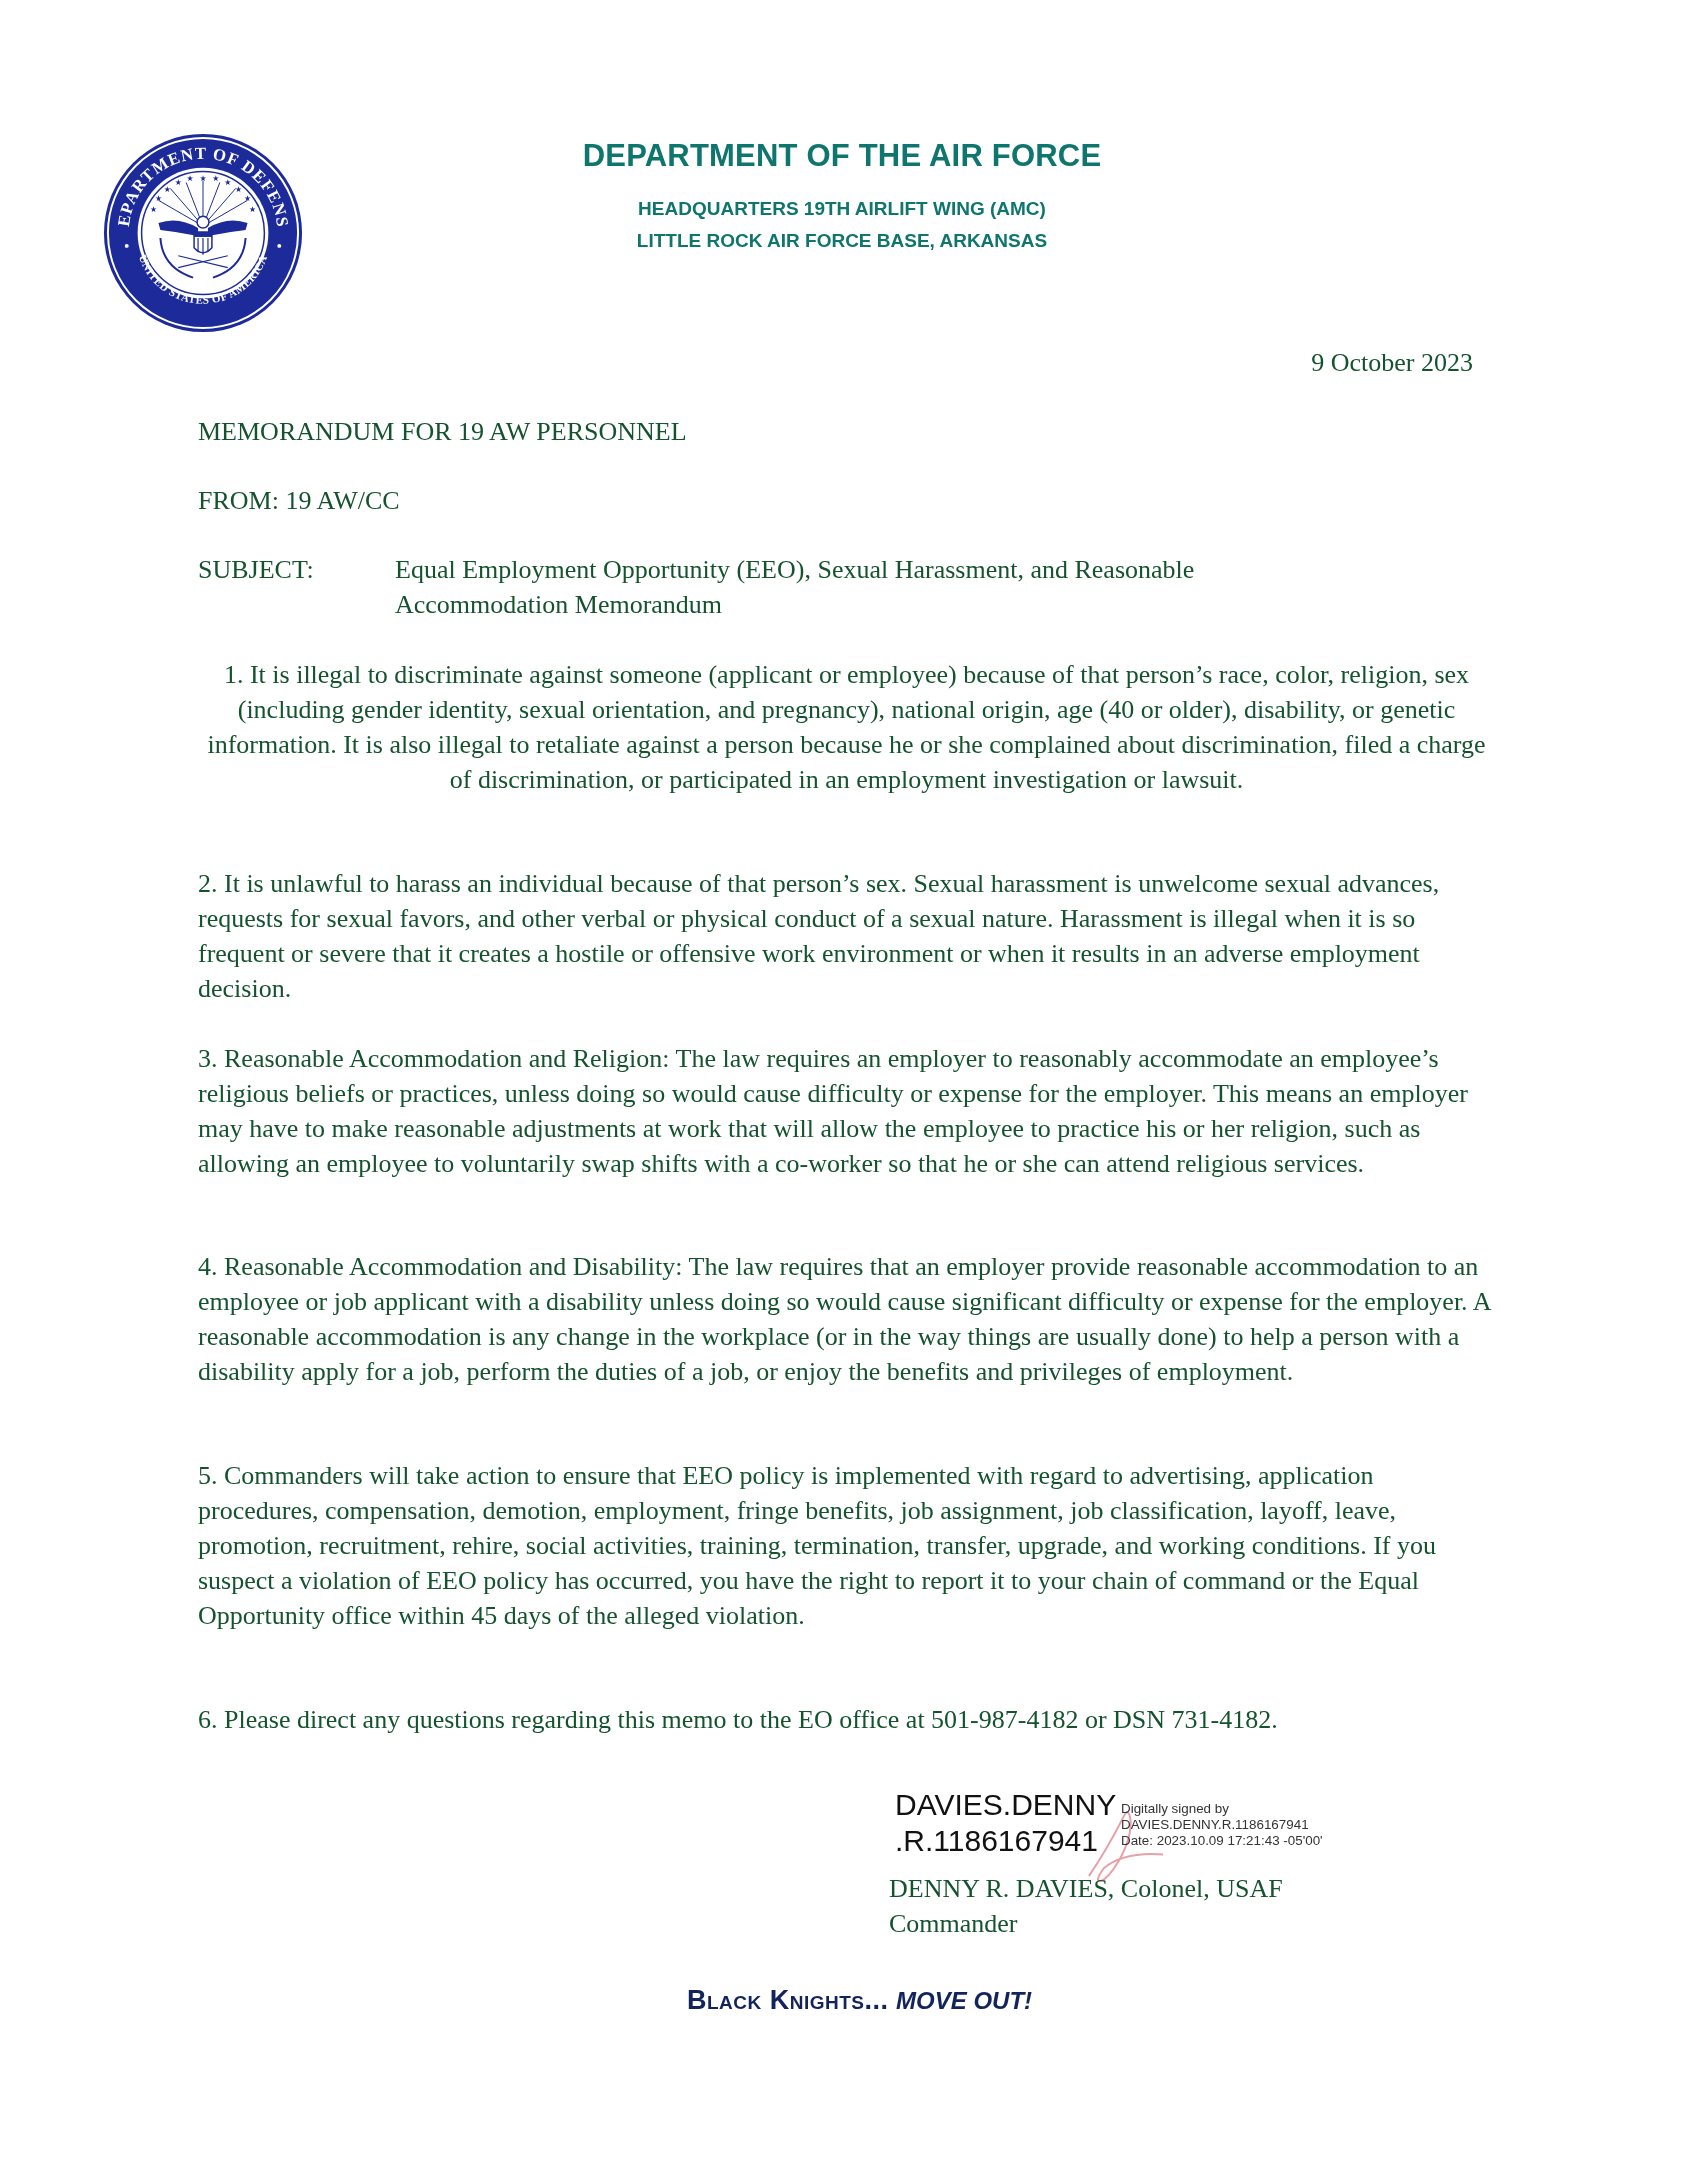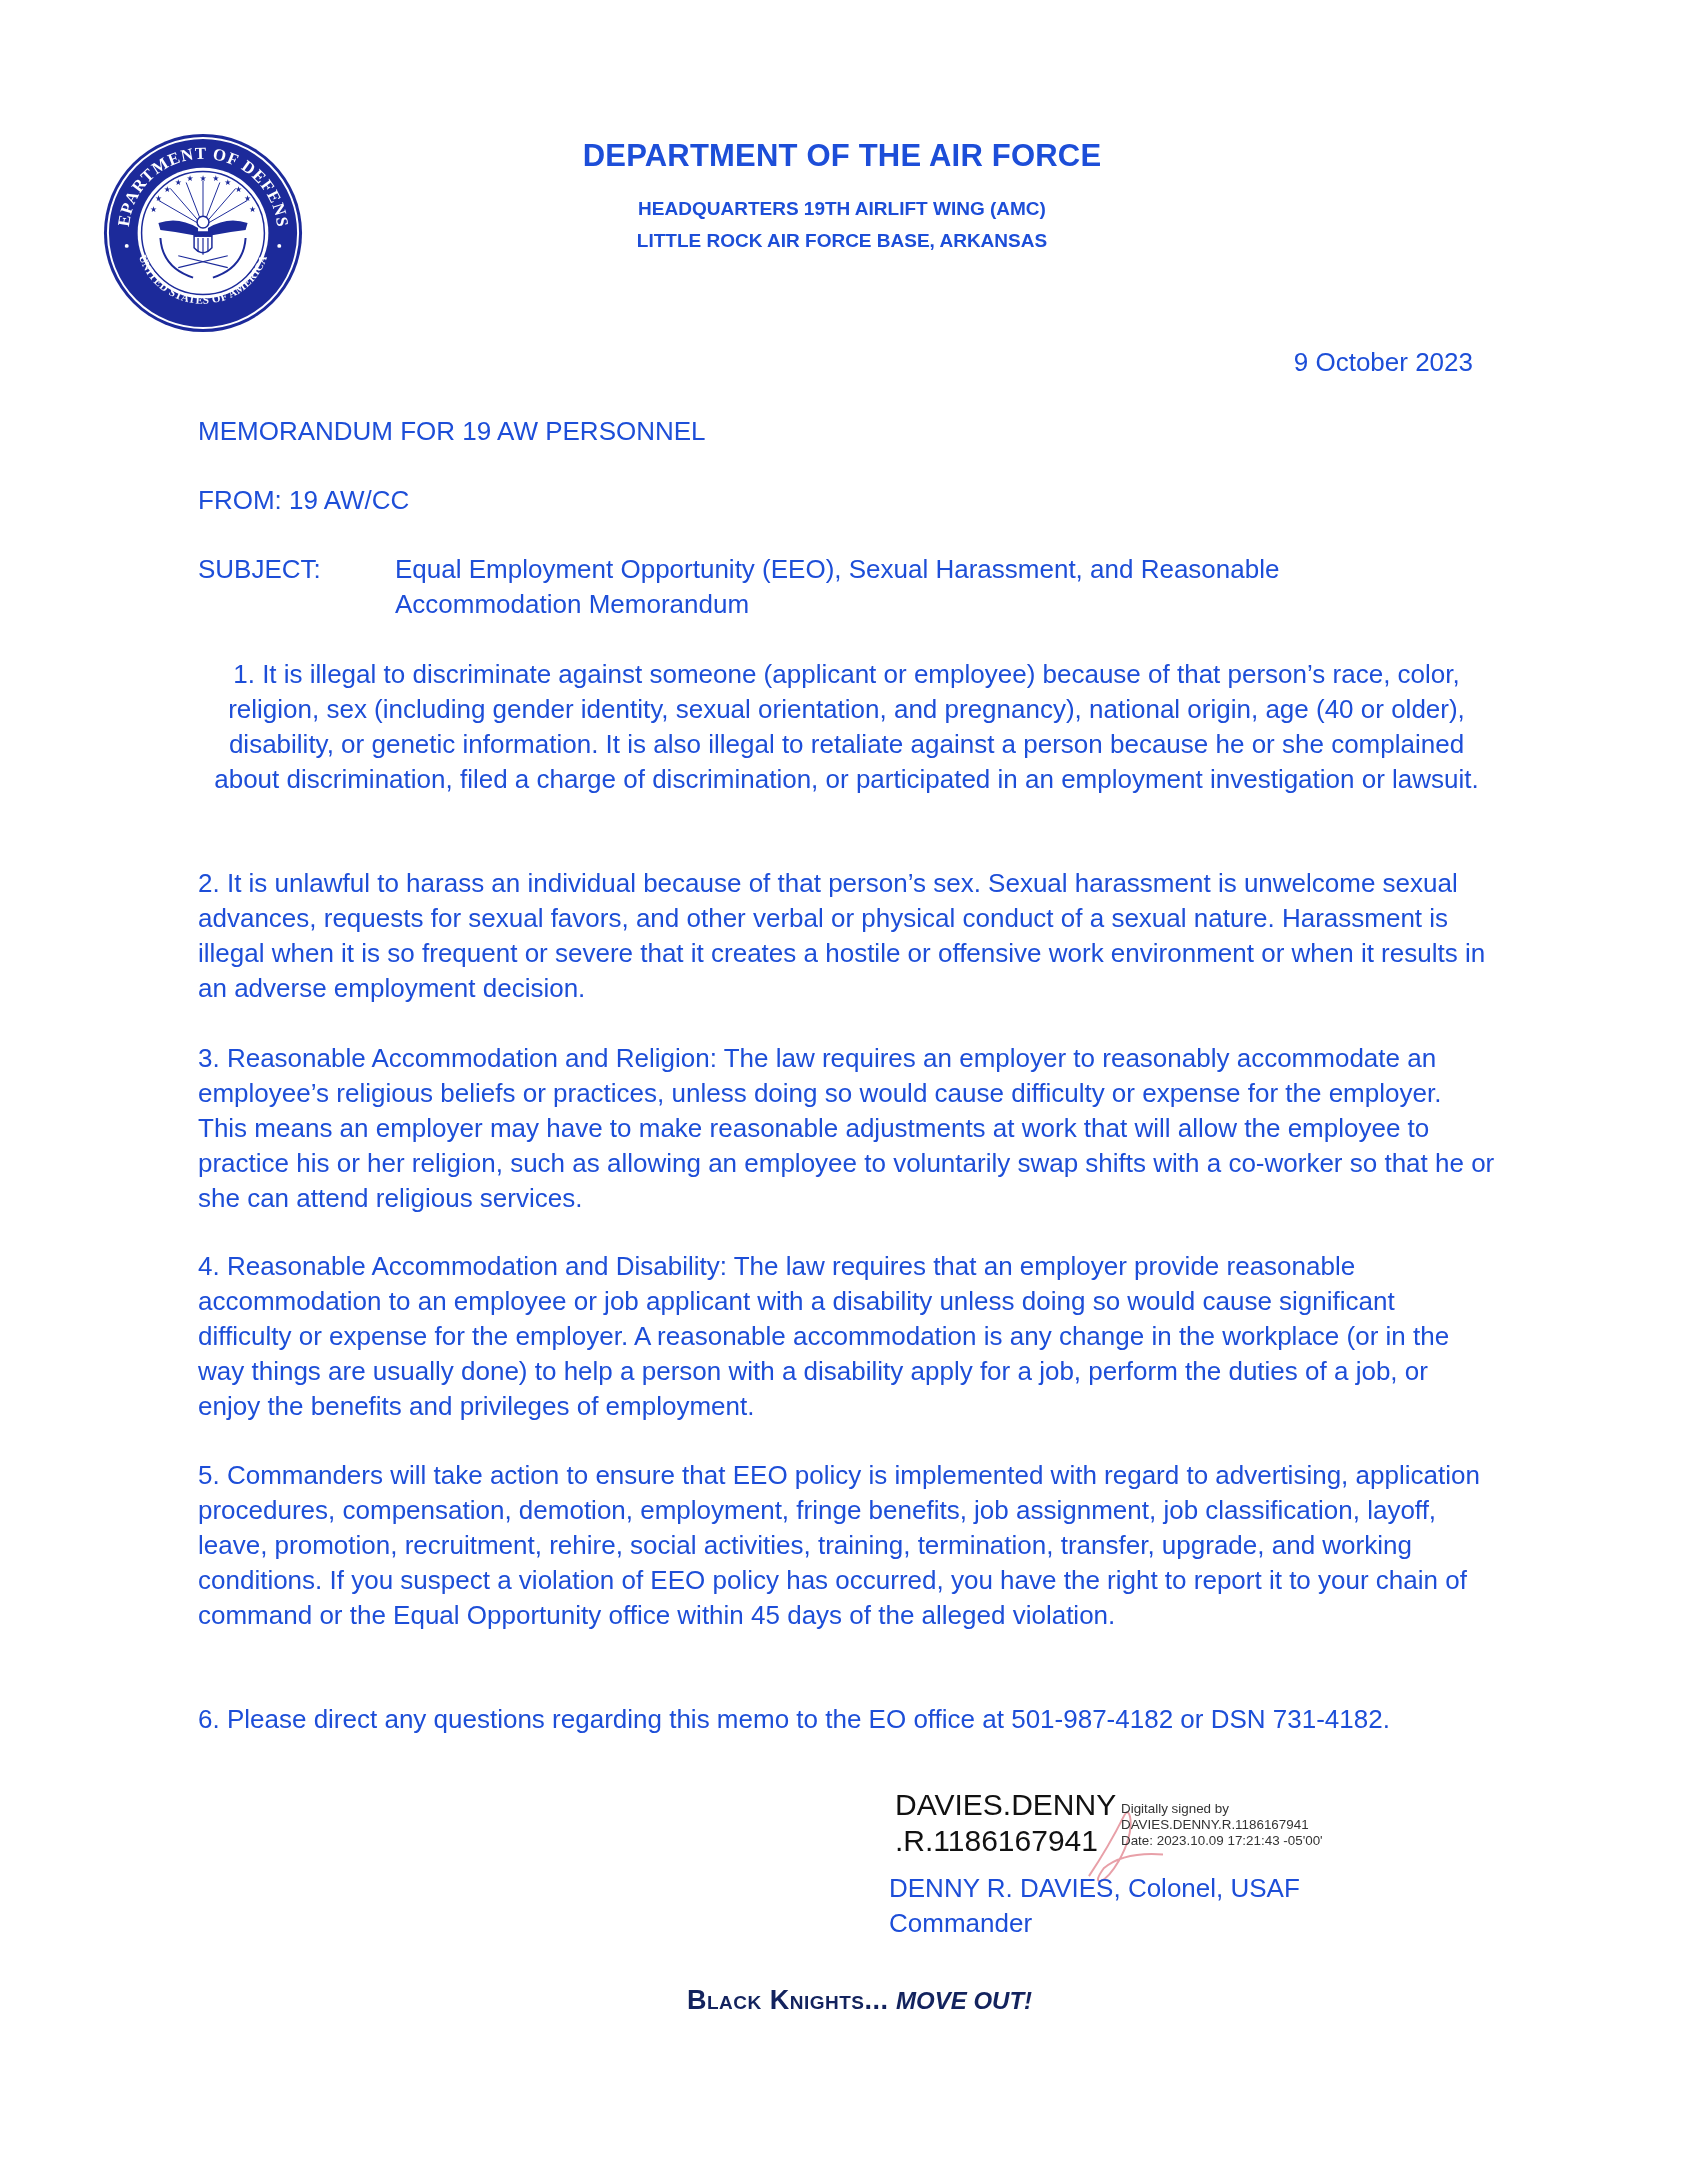--- a/index.html
+++ b/index.html
@@ -2,26 +2,26 @@
 <html><head>
 <meta charset="utf-8">
 <style>
   html, body { margin: 0; padding: 0; background: #ffffff; }
   body { width: 1683px; height: 2178px; position: relative; overflow: hidden; }
   .page { position: absolute; left: 0; top: 0; width: 1683px; height: 2178px; background: #fff; }
 
   .seal { position: absolute; left: 99px; top: 129px; width: 208px; height: 208px; }
 
   .letterhead { position: absolute; left: 436px; top: 137px; width: 812px; text-align: center;
-    font-family: "Liberation Sans", sans-serif; font-weight: bold; color: #1d4ed8; }
+    font-family: "Liberation Sans", sans-serif; font-weight: bold; color: #0f766e; }
   .lh-title { font-size: 31px; letter-spacing: 0.2px; line-height: 38px; }
   .lh-sub { font-size: 19px; line-height: 32px; margin-top: 18px; }
   .lh-sub2 { font-size: 19px; line-height: 32px; }
 
-  .serif { font-family: Liberation Sans, sans-serif; font-size: 26px; color: #1d4ed8; line-height: 35px; }
+  .serif { font-family: Liberation Serif, serif; font-size: 26px; color: #14532d; line-height: 35px; }
 
   .date { position: absolute; right: 210px; top: 345px; }
   .memo-for { position: absolute; left: 198px; top: 414px; }
   .from { position: absolute; left: 198px; top: 483px; }
   .subject { position: absolute; left: 198px; top: 552px; width: 1287px; }
   .subject-row { display: flex; gap: 48px; }
   .subject-label { width: 149px; flex: none; }
   .subject-text { flex: 1; }
 
   .para { position: absolute; left: 198px; width: 1297px; }

